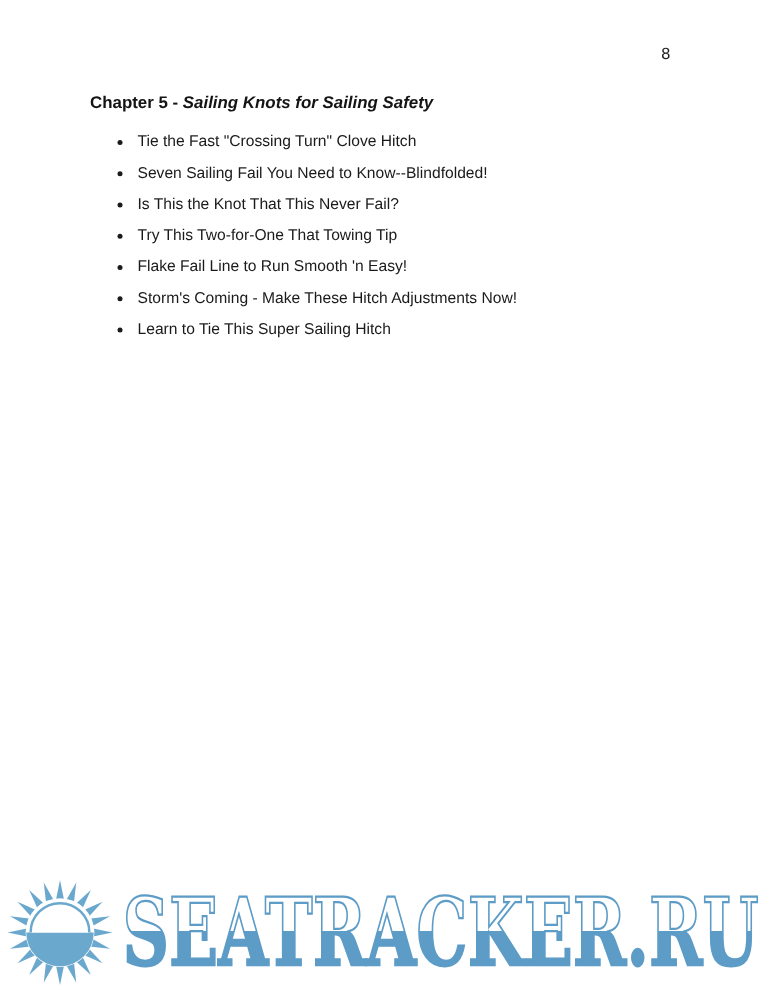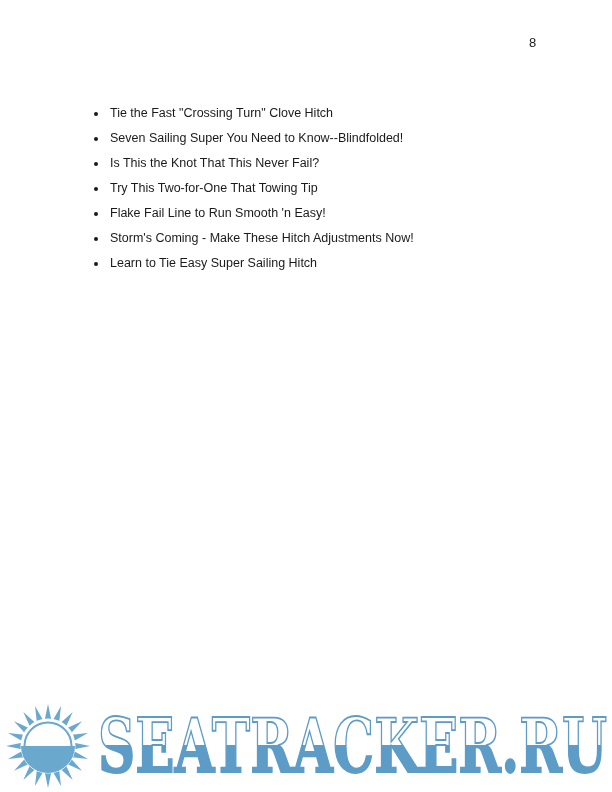--- a/index.html
+++ b/index.html
@@ -28,29 +28,30 @@
     font-size:75px;
   }
 </style>
 </head>
 <body>
 
 <div class="page">
 
   <div class="page-number">8</div>
 
+  <h1 class="heading"><span>Chapter 5 - </span><span class="title-italic">Sailing Knots for Sailing Safety</span></h1>
 
   <ul class="bullets">
       <li>Tie the Fast "Crossing Turn" Clove Hitch</li>
-      <li>Seven Sailing Super You Need to Know--Blindfolded!</li>
+      <li>Seven Sailing Fail You Need to Know--Blindfolded!</li>
       <li>Is This the Knot That This Never Fail?</li>
       <li>Try This Two-for-One That Towing Tip</li>
       <li>Flake Fail Line to Run Smooth 'n Easy!</li>
       <li>Storm's Coming - Make These Hitch Adjustments Now!</li>
-      <li>Learn to Tie Easy Super Sailing Hitch</li>
+      <li>Learn to Tie This Super Sailing Hitch</li>
     </ul>
 
   <div class="watermark">
     <svg width="612" height="92" viewBox="0 0 612 92">
       <defs>
         <linearGradient id="half-fill" gradientUnits="userSpaceOnUse" x1="0" y1="0" x2="0" y2="92">
           <stop offset="0" stop-color="#ffffff"></stop>
           <stop offset="0.49" stop-color="#ffffff"></stop>
           <stop offset="0.49" stop-color="#5c9cc7"></stop>
           <stop offset="1" stop-color="#5c9cc7"></stop>

